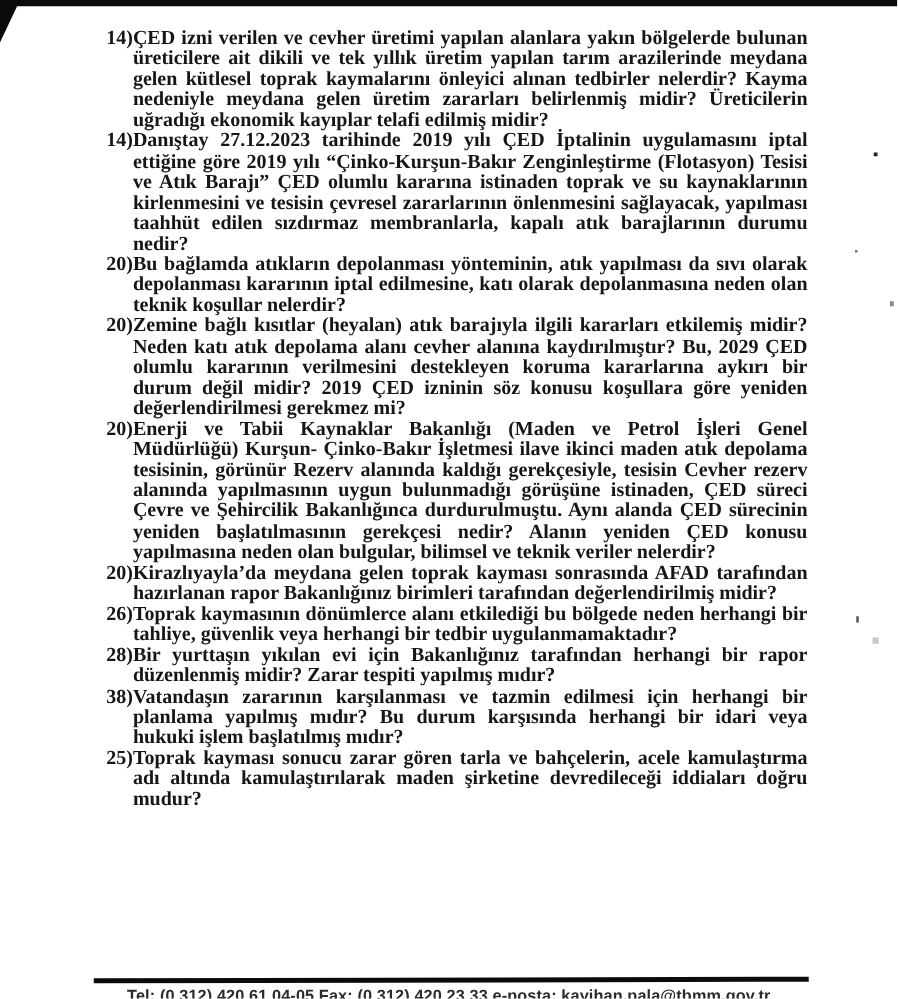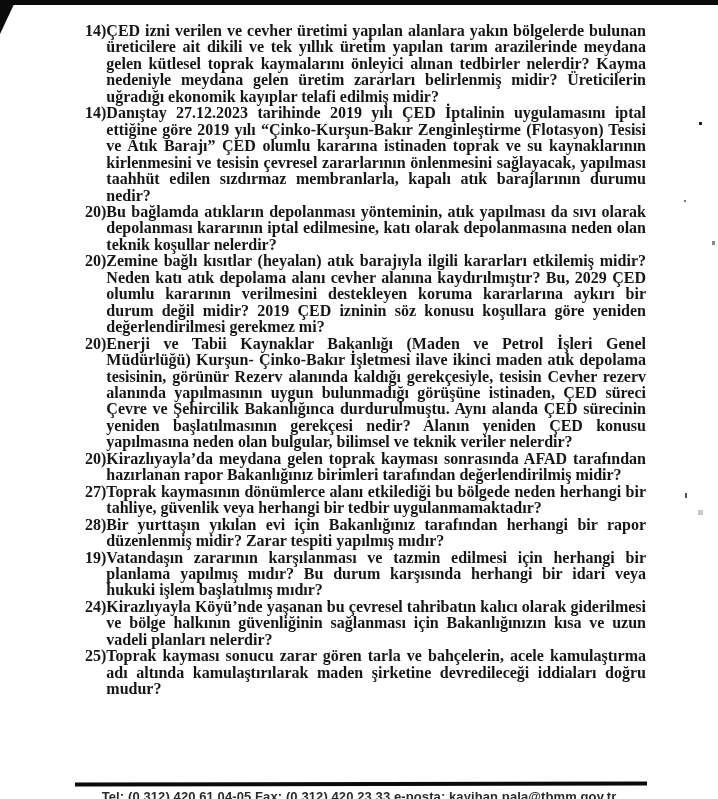--- a/index.html
+++ b/index.html
@@ -93,34 +93,30 @@
     </div>
     <div class="q">
       <span class="q-num">20)</span>
       <span class="q-text">Enerji ve Tabii Kaynaklar Bakanlığı (Maden ve Petrol İşleri Genel Müdürlüğü) Kurşun- Çinko-Bakır İşletmesi ilave ikinci maden atık depolama tesisinin, görünür Rezerv alanında kaldığı gerekçesiyle, tesisin Cevher rezerv alanında yapılmasının uygun bulunmadığı görüşüne istinaden, ÇED süreci Çevre ve Şehircilik Bakanlığınca durdurulmuştu. Aynı alanda ÇED sürecinin yeniden başlatılmasının gerekçesi nedir? Alanın yeniden ÇED konusu yapılmasına neden olan bulgular, bilimsel ve teknik veriler nelerdir?</span>
     </div>
     <div class="q">
       <span class="q-num">20)</span>
       <span class="q-text">Kirazlıyayla’da meydana gelen toprak kayması sonrasında AFAD tarafından hazırlanan rapor Bakanlığınız birimleri tarafından değerlendirilmiş midir?</span>
     </div>
     <div class="q">
-      <span class="q-num">27)</span>
+      <span class="q-num">26)</span>
       <span class="q-text">Toprak kaymasının dönümlerce alanı etkilediği bu bölgede neden herhangi bir tahliye, güvenlik veya herhangi bir tedbir uygulanmamaktadır?</span>
     </div>
     <div class="q">
       <span class="q-num">28)</span>
       <span class="q-text">Bir yurttaşın yıkılan evi için Bakanlığınız tarafından herhangi bir rapor düzenlenmiş midir? Zarar tespiti yapılmış mıdır?</span>
     </div>
     <div class="q">
-      <span class="q-num">19)</span>
+      <span class="q-num">38)</span>
       <span class="q-text">Vatandaşın zararının karşılanması ve tazmin edilmesi için herhangi bir planlama yapılmış mıdır? Bu durum karşısında herhangi bir idari veya hukuki işlem başlatılmış mıdır?</span>
-    </div>
-    <div class="q">
-      <span class="q-num">24)</span>
-      <span class="q-text">Kirazlıyayla Köyü’nde yaşanan bu çevresel tahribatın kalıcı olarak giderilmesi ve bölge halkının güvenliğinin sağlanması için Bakanlığınızın kısa ve uzun vadeli planları nelerdir?</span>
     </div>
     <div class="q">
       <span class="q-num">25)</span>
       <span class="q-text">Toprak kayması sonucu zarar gören tarla ve bahçelerin, acele kamulaştırma adı altında kamulaştırılarak maden şirketine devredileceği iddiaları doğru mudur?</span>
     </div>
   </div>
 
   <div class="rule"></div>
   <div class="footer">Tel: (0 312) 420 61 04-05 Fax: (0 312) 420 23 33 e-posta: kayihan.pala@tbmm.gov.tr</div>
 

